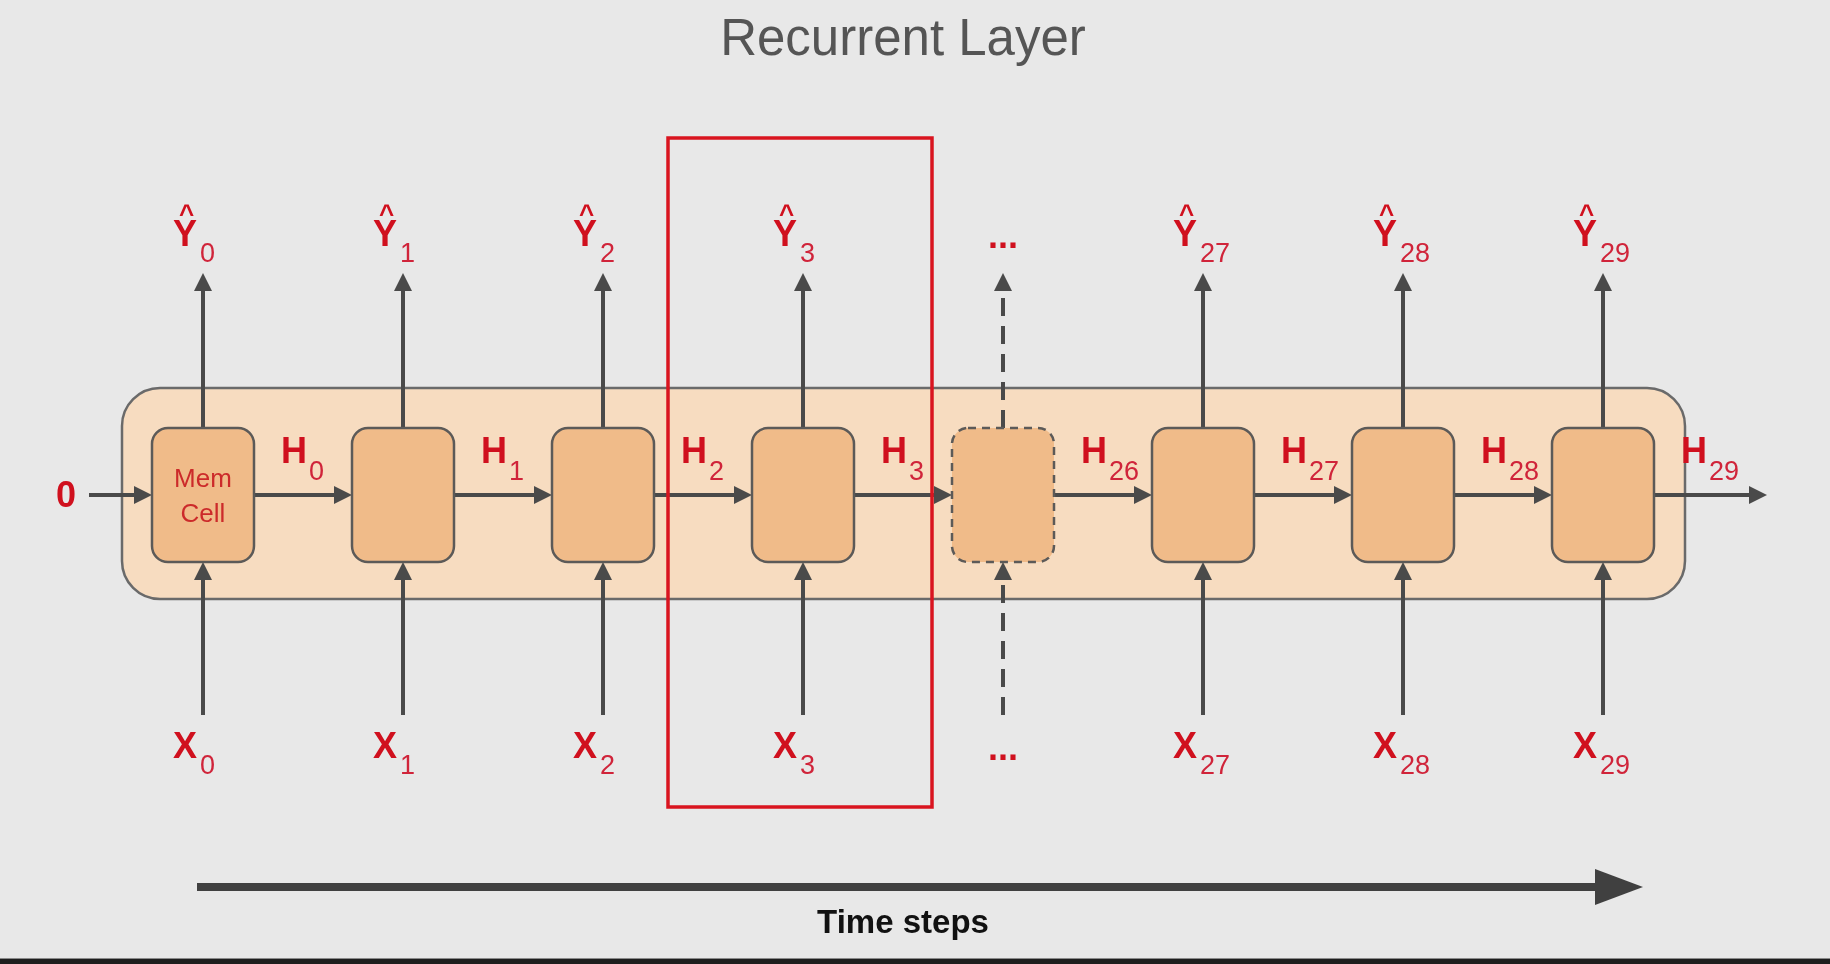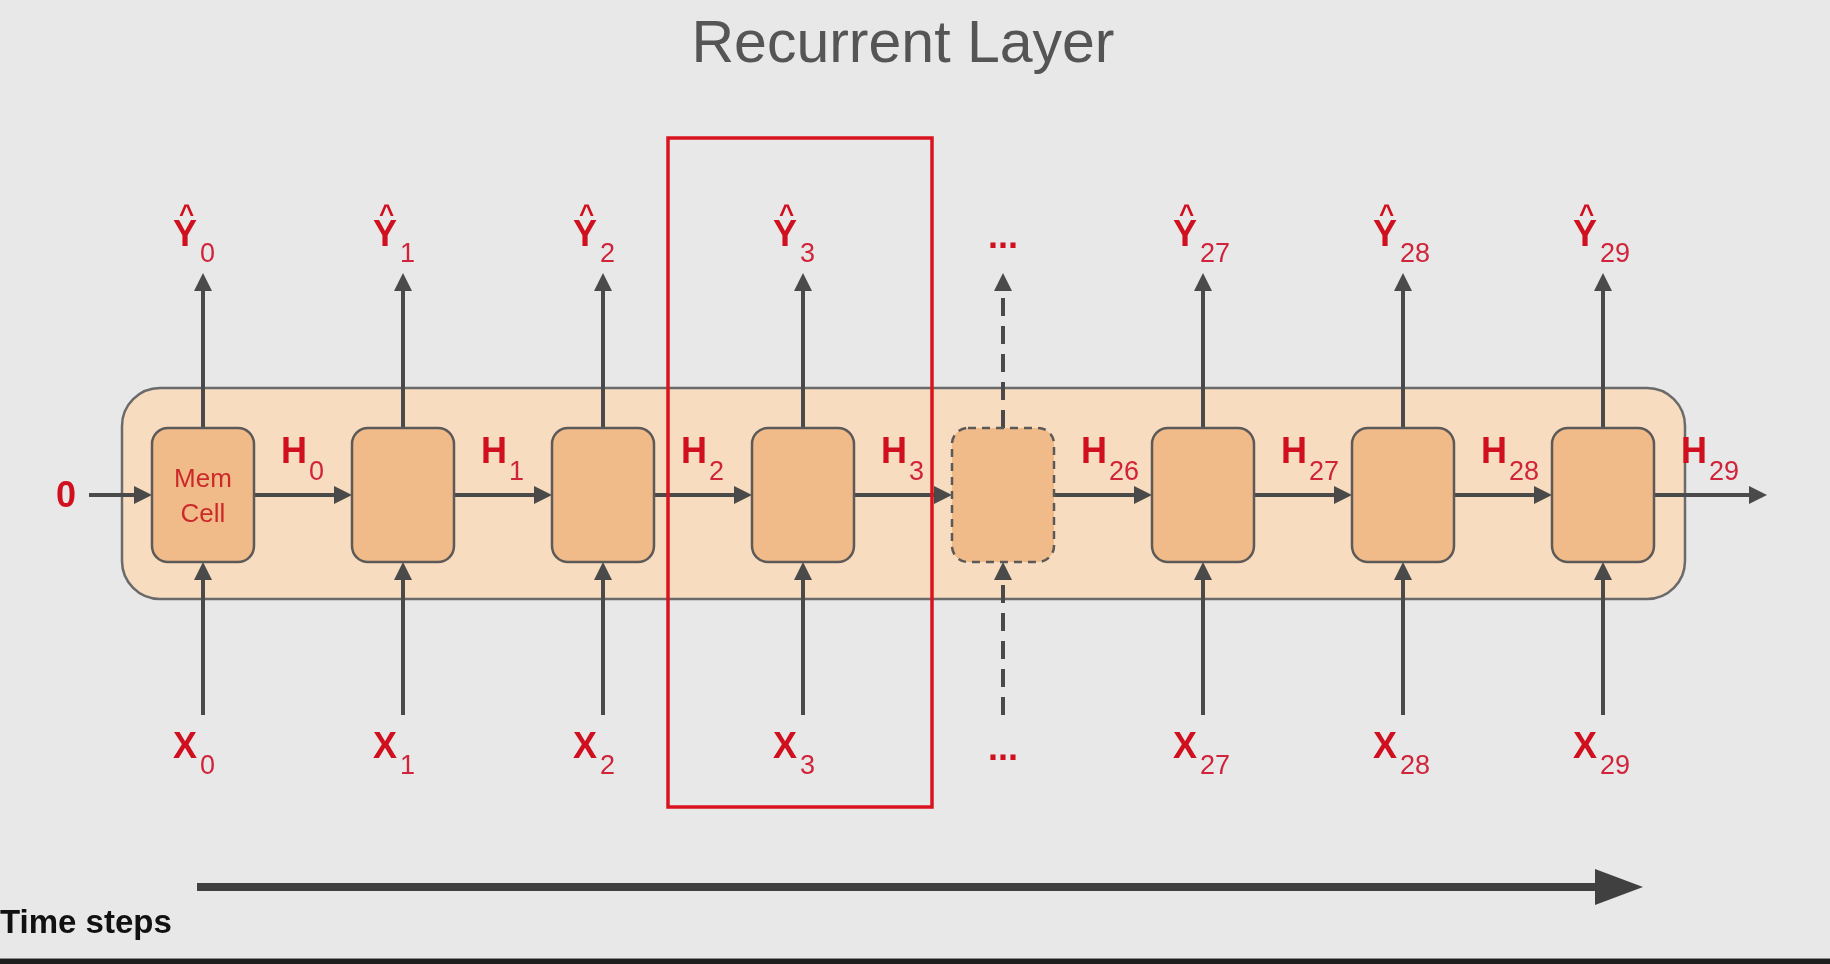--- a/index.html
+++ b/index.html
@@ -4,26 +4,26 @@
 <style>
   html, body { margin: 0; padding: 0; }
   body {
     width: 1830px; height: 964px; overflow: hidden;
     background: #e8e8e8;
     position: relative;
     font-family: "Liberation Sans", sans-serif;
   }
   #title {
     position: absolute; left: 0; width: 1806px; top: 8px;
-    text-align: center; font-size: 59px; color: #555555;
+    text-align: center; font-size: 51px; color: #555555;
     font-family: "Liberation Sans", sans-serif;
   }
   #time-label {
     position: absolute; left: 0; width: 1806px; top: 903px;
-    text-align: left; font-size: 33px; font-weight: bold; color: #111;
+    text-align: center; font-size: 33px; font-weight: bold; color: #111;
     font-family: "Liberation Sans", sans-serif;
   }
   #bottom-bar {
     position: absolute; left: 0; top: 958px; width: 1830px; height: 6px;
     background: #1e1e1e; border-top: 1px solid #8a8a8a;
   }
   svg#diagram { position: absolute; left: 0; top: 0; }
   .lbl-main { font-family: "Liberation Sans", sans-serif; font-weight: bold; font-size: 36px; fill: #d0101e; }
   .lbl-sub  { font-family: "Liberation Sans", sans-serif; font-size: 27px; fill: #d0243a; }
   .lbl-hat  { font-family: "Liberation Sans", sans-serif; font-weight: bold; font-size: 26px; fill: #d0101e; }

